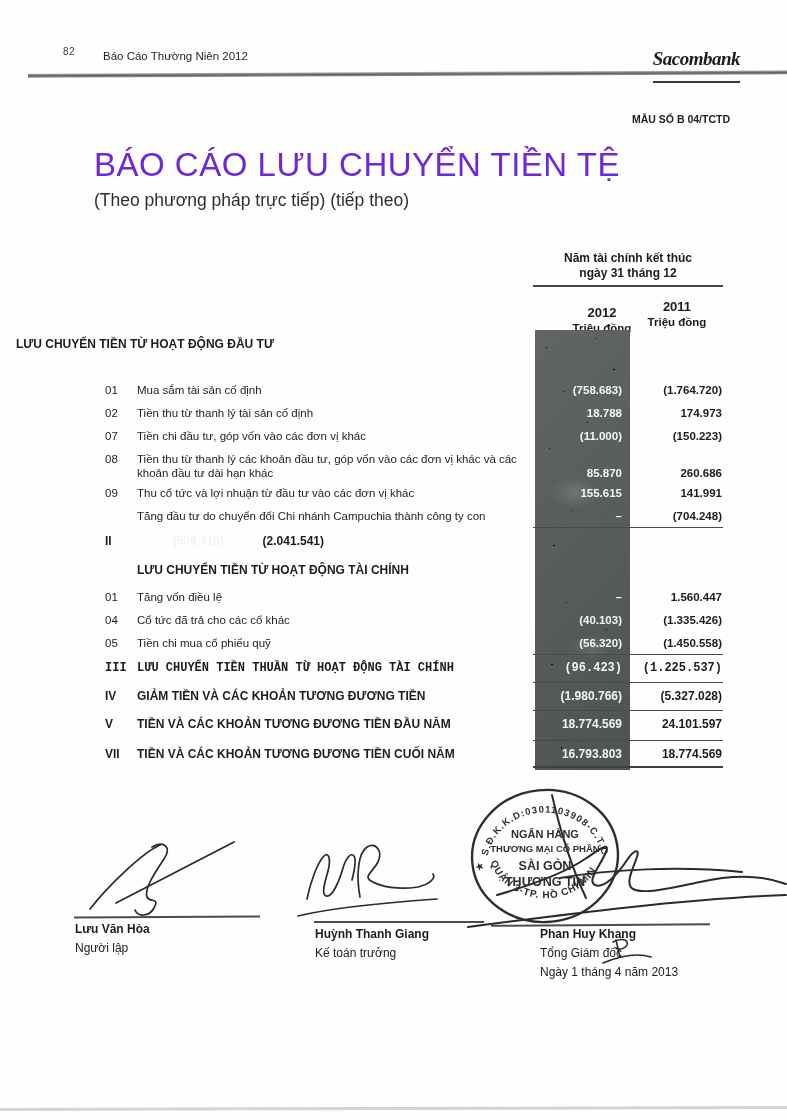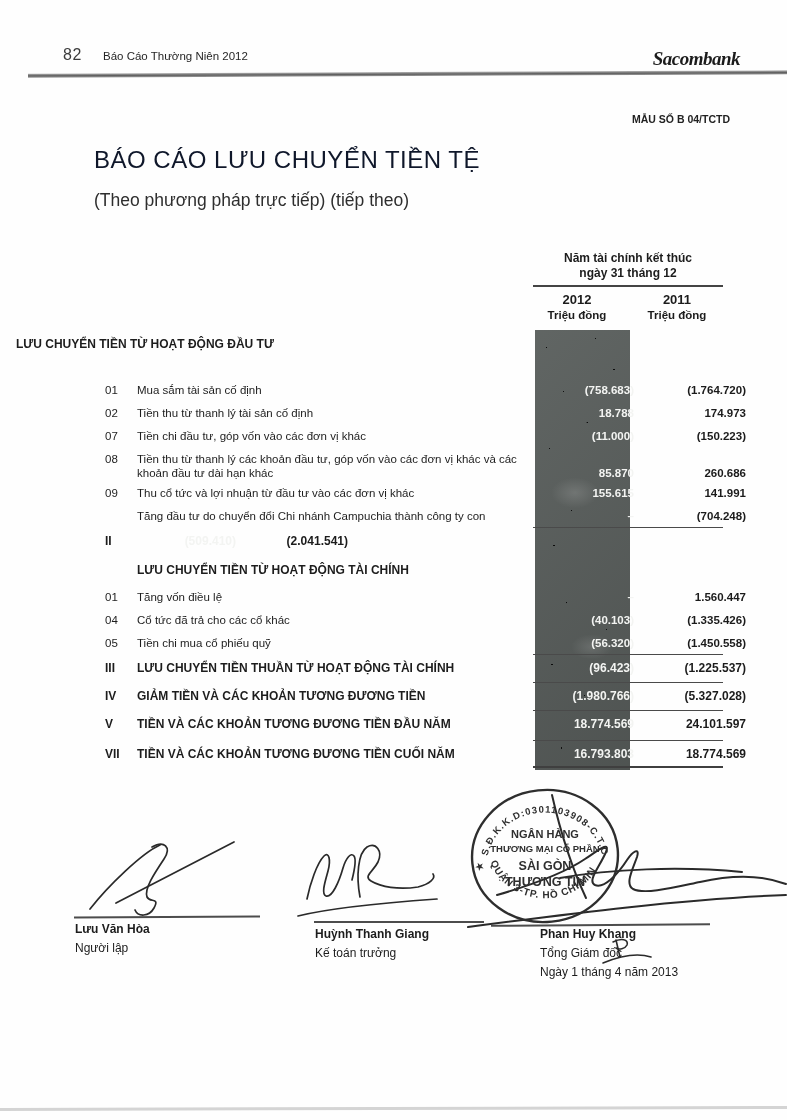--- a/index.html
+++ b/index.html
@@ -3,45 +3,45 @@
 <meta charset="utf-8">
 <style>
   html,body{margin:0;padding:0;background:#e9e9e9;}
   .page{
     position:relative; width:787px; height:1120px; margin:0 auto;
     background:#fefefe; overflow:hidden;
     font-family:"Liberation Sans","DejaVu Sans",sans-serif;
     color:#1e1e1e;
   }
   
-  .page-no{position:absolute;left:63px;top:46px;font-size:16px;color:#3c3c3c;letter-spacing:.5px;}
+  .page-no{position:absolute;left:63px;top:46px;font-size:10px;color:#3c3c3c;letter-spacing:.5px;}
   .hdr-title{position:absolute;left:103px;top:50px;font-size:11.5px;color:#262626;}
   .brand{
     position:absolute;right:47px;top:48px;font-size:19px;font-weight:bold;font-style:italic;
     font-family:"Liberation Serif","DejaVu Serif",serif;
-    color:#1b1b1b;border-bottom:2px solid #3a3a3a;padding-bottom:1px;letter-spacing:-.5px;
+    color:#1b1b1b;border-bottom:2px solid #3a3a3a;padding-bottom:11px;letter-spacing:-.5px;
   }
   .hdr-rule{
     position:absolute;left:28px;right:-4px;top:72px;height:4px;
     background:linear-gradient(to bottom,#b5b5b5,#5f5f5f 55%,#9a9a9a);
     transform:rotate(-0.25deg);
   }
   .form-code{position:absolute;right:57px;top:113px;font-size:10.5px;font-weight:bold;color:#222;}
-  .doc-title{position:absolute;left:94px;top:146px;font-size:24px;color:#0f172a;letter-spacing:.5px;}
+  .doc-title{position:absolute;left:94px;top:146px;font-size:33px;color:#6d28d9;letter-spacing:.5px;}
   .doc-subtitle{position:absolute;left:94px;top:190px;font-size:17.5px;color:#2e2e2e;}
 
   
   .period-hdr{position:absolute;left:533px;top:251px;width:190px;text-align:center;
     font-size:12px;font-weight:bold;line-height:15px;color:#1c1c1c;}
   .period-rule{position:absolute;left:533px;top:285px;width:190px;height:1.5px;background:#444;}
   .col-hdr{position:absolute;top:292px;text-align:center;font-weight:bold;color:#1c1c1c;}
   .col-hdr .yr{font-size:13px;line-height:16px;}
   .col-hdr .unit{font-size:11.5px;line-height:15px;}
-  .col-hdr.c12{left:527px;width:100px;}
-  .col-hdr.c11{left:627px;width:100px;}
+  .col-hdr.c12{left:552px;width:100px;margin-top:13px;}
+  .col-hdr.c11{left:627px;width:100px;margin-top:7px;}
 
   
   .strip{
     position:absolute;left:535px;top:330px;width:95px;height:440px;
     background-color:#585d5b;
     background-image:
       radial-gradient(circle 1.3px at 12% 4%, #0c0c0c 55%, transparent 60%),
       radial-gradient(circle 1.1px at 64% 2%, #101010 55%, transparent 60%),
       radial-gradient(circle 1.2px at 83% 9%, #0c0c0c 55%, transparent 60%),
       radial-gradient(circle 1px   at 30% 14%, #101010 55%, transparent 60%),
@@ -61,34 +61,34 @@
       radial-gradient(ellipse 30px 18px at 60% 72%, rgba(255,255,255,.12), transparent 70%),
       linear-gradient(135deg, rgba(255,255,255,.05), rgba(0,0,0,.10));
   }
 
   
   .cf-rows{position:absolute;left:0;top:330px;width:787px;}
   .row{position:relative;display:flex;align-items:flex-end;padding-left:137px;margin-top:9px;
        font-size:11.5px;line-height:14px;color:#1d1d1d;}
   .row .c-no{position:absolute;left:105px;top:0;width:30px;}
   .row .c-label{width:398px;flex:none;padding-right:6px;box-sizing:border-box;}
-  .row .c-v{flex:none;text-align:right;font-weight:bold;box-sizing:border-box;margin-left:12px;}
+  .row .c-v{flex:none;text-align:right;font-weight:bold;box-sizing:border-box;}
   .row .c-2012{width:95px;padding-right:8px;color:#f3f4f2;}
   .row .c-2011{width:93px;padding-right:1px;color:#1b1b1b;}
   .row.section{font-weight:bold;font-size:12px;}
   .row.total{font-weight:bold;font-size:12px;}
   .row.total::before{content:'';position:absolute;left:533px;top:-7px;width:190px;height:1px;background:#4a4a4a;}
   .row.last::after{content:'';position:absolute;left:533px;bottom:-7px;width:190px;height:2.5px;background:#3f3f3f;}
   .cf-rows .row:nth-child(1){margin-top:7px;padding-left:16px;}
   .cf-rows .row:nth-child(2){margin-top:32px;}
   .cf-rows .row:nth-child(6){margin-top:6px;}
   .cf-rows .row:nth-child(8){margin-top:11px;}
   .cf-rows .row:nth-child(9){margin-top:15px;}
   .cf-rows .row:nth-child(10){margin-top:13px;}
-  .cf-rows .row:nth-child(13){margin-top:11px;}
+  .cf-rows .row:nth-child(13){margin-top:11px;font-family:Liberation Mono, monospace;}
   .cf-rows .row:nth-child(14){margin-top:14px;}
   .cf-rows .row:nth-child(15){margin-top:14px;}
   .cf-rows .row:nth-child(16){margin-top:16px;}
 
   
   .ink{position:absolute;left:0;top:0;width:787px;height:1120px;pointer-events:none;}
   .sig-line{position:absolute;height:1.6px;background:#4c4c4c;}
   .sig-line.l1{left:74px;top:916px;width:186px;transform:rotate(-0.3deg);}
   .sig-line.l2{left:314px;top:921px;width:170px;}
   .sig-line.l3{left:491px;top:924px;width:219px;transform:rotate(-0.4deg);}

